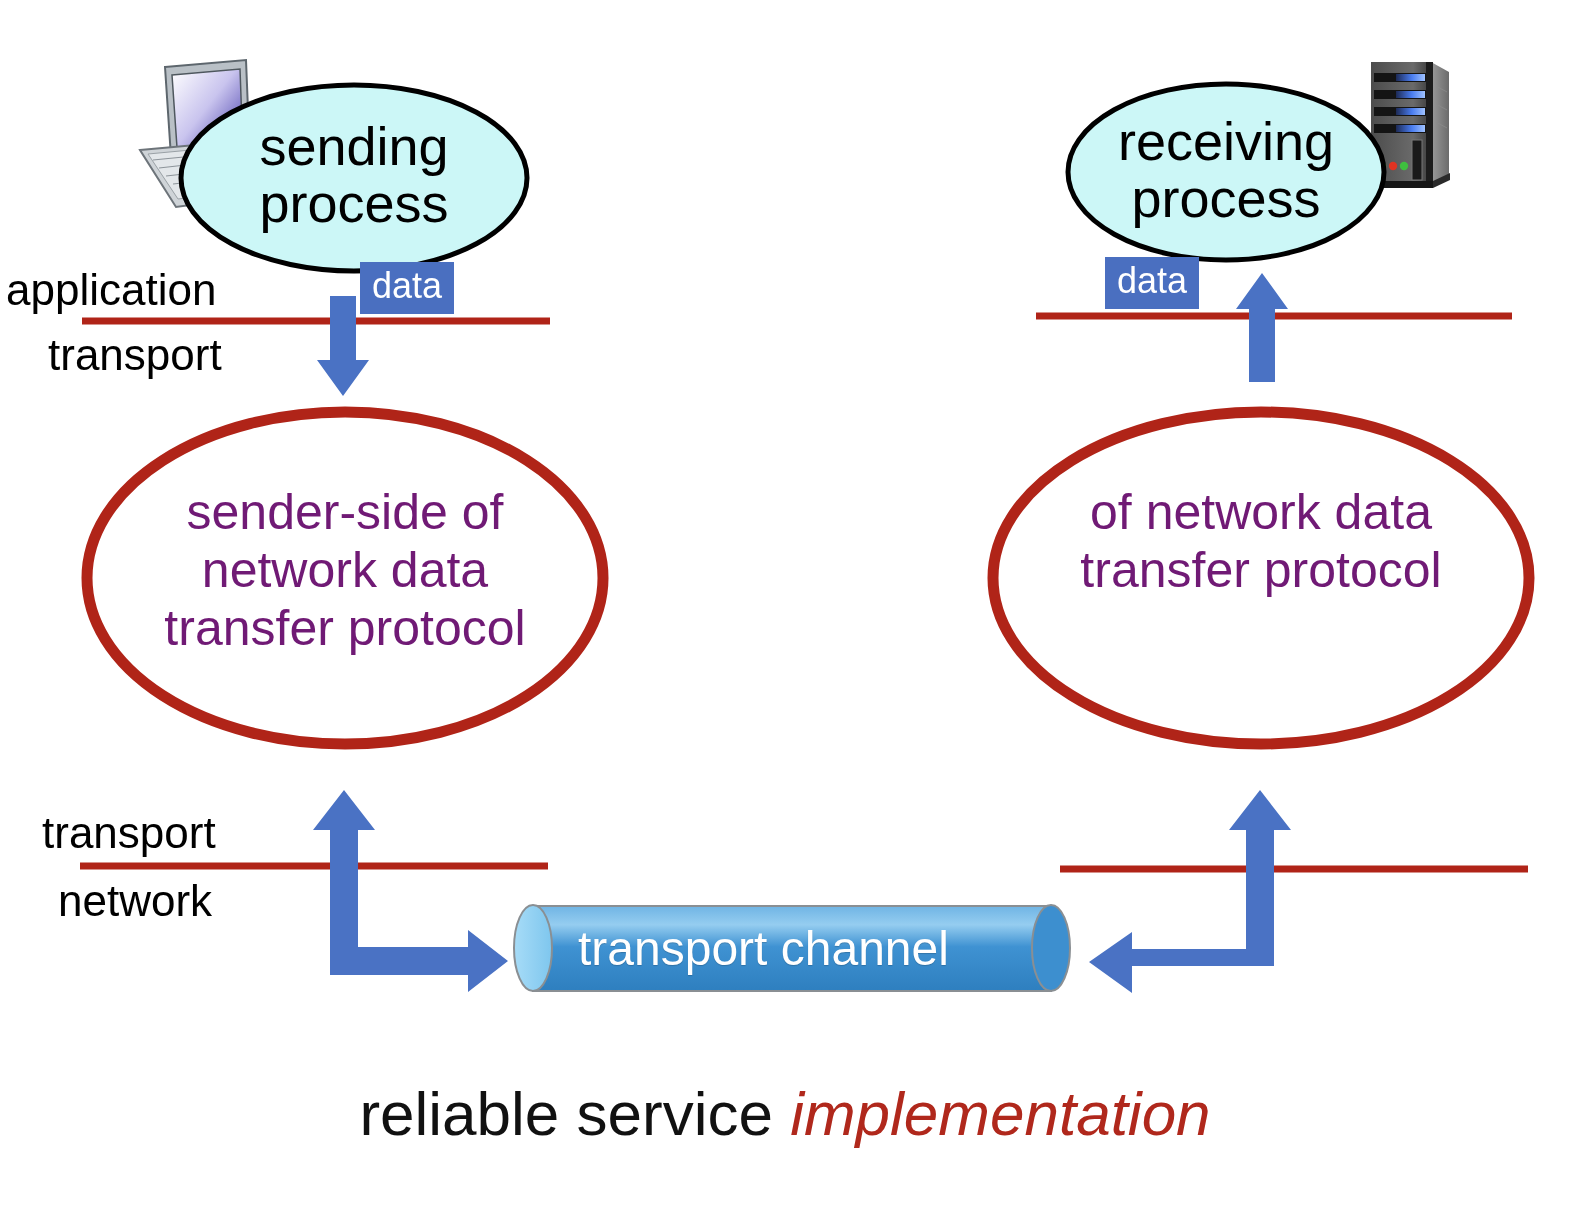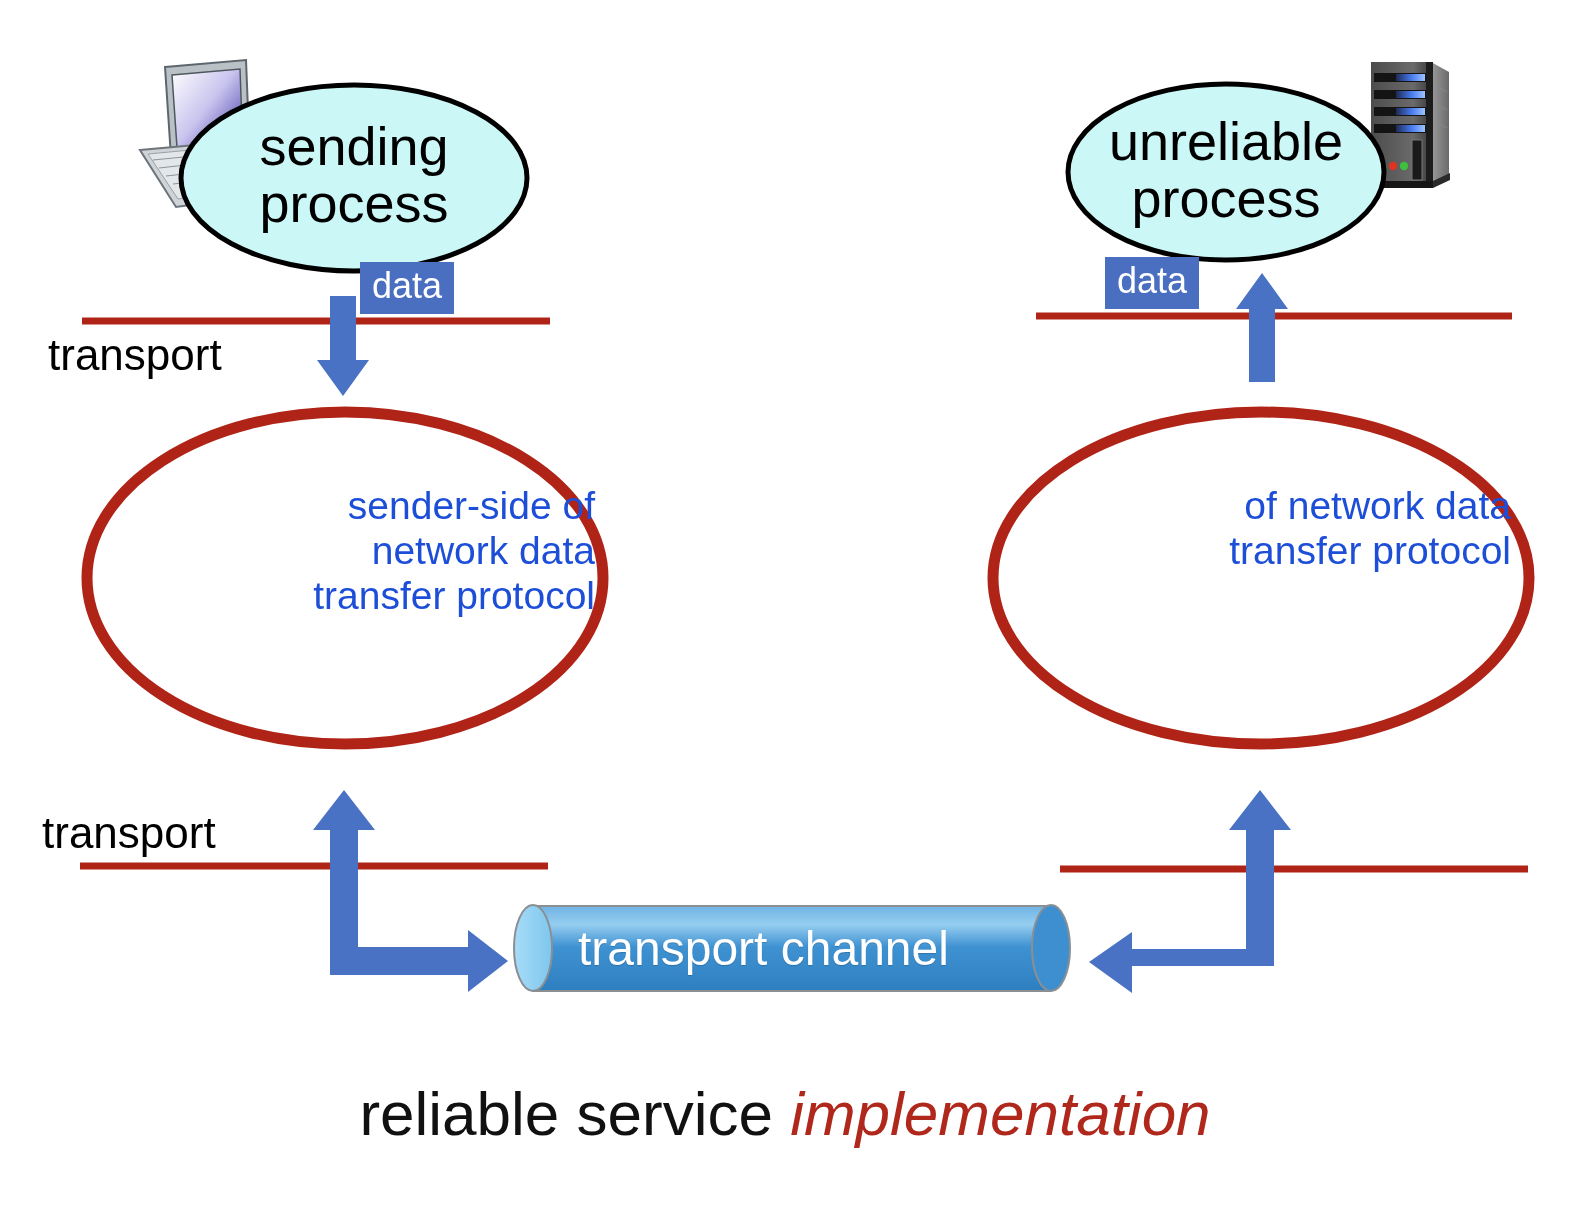--- a/index.html
+++ b/index.html
@@ -31,24 +31,24 @@
     position: absolute;
     text-align: center;
     font-size: 54px;
     line-height: 1.05;
     color: #000000;
     font-family: "Liberation Sans", sans-serif;
     pointer-events: none;
   }
   .rdt-text {
     position: absolute;
-    text-align: right;
-    font-size: 39px;
+    text-align: center;
+    font-size: 50px;
     line-height: 1.16;
-    color: #1d4ed8;
+    color: #701a75;
     font-family: "Liberation Sans", sans-serif;
   }
   .layer-label {
     position: absolute;
     font-size: 44px;
     color: #000000;
     white-space: nowrap;
     font-family: "Liberation Sans", sans-serif;
   }
   .data-box {
@@ -225,31 +225,33 @@
       <ellipse cx="533" cy="948" rx="19" ry="43" fill="url(#capGrad)" stroke="#8a8f93" stroke-width="2"></ellipse>
     </g>
   </svg>
 
   <div class="proc-text" style="left:214px; top:118px; width:280px;">
     <div>sending</div>
     <div>process</div>
   </div>
 
   <div class="proc-text" style="left:1086px; top:113px; width:280px;">
-    <div>unreliable</div>
+    <div>receiving</div>
     <div>process</div>
   </div>
 
   <div class="data-box" style="left:360px; top:262px;">data</div>
 
   <div class="data-box" style="left:1105px; top:257px;">data</div>
 
+  <div class="layer-label" style="left:6px; top:265px;">application</div>
   <div class="layer-label" style="left:48px; top:330px;">transport</div>
 
   <div class="layer-label" style="left:42px; top:808px;">transport</div>
+  <div class="layer-label" style="left:58px; top:876px;">network</div>
 
   <div class="rdt-text" style="left:95px; top:483px; width:500px;">
     <div>sender-side of</div>
     <div>network data</div>
     <div>transfer protocol</div>
   </div>
 
   <div class="rdt-text" style="left:1011px; top:483px; width:500px;">
     <div>of network data</div>
     <div>transfer protocol</div>

